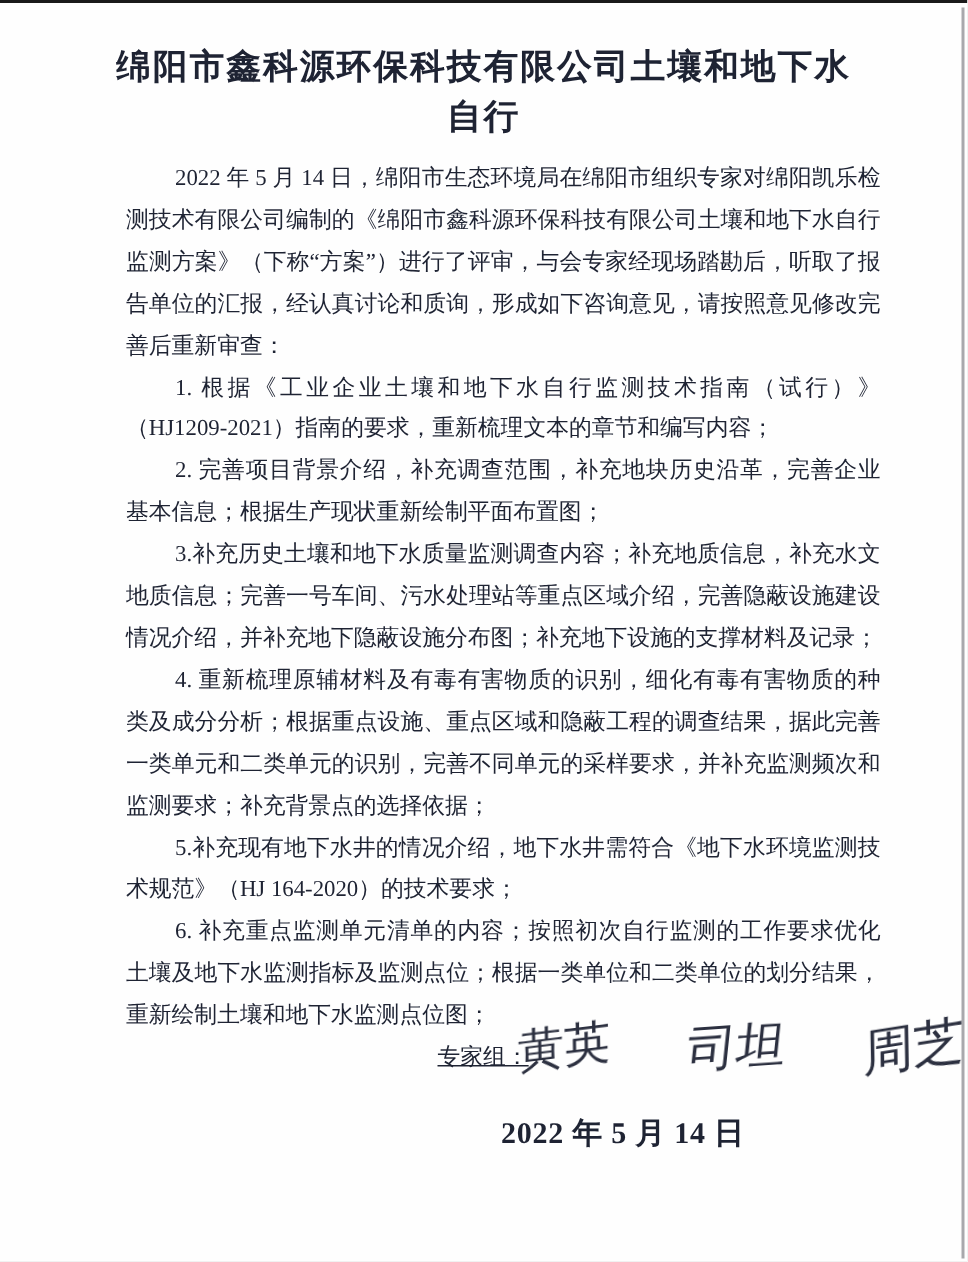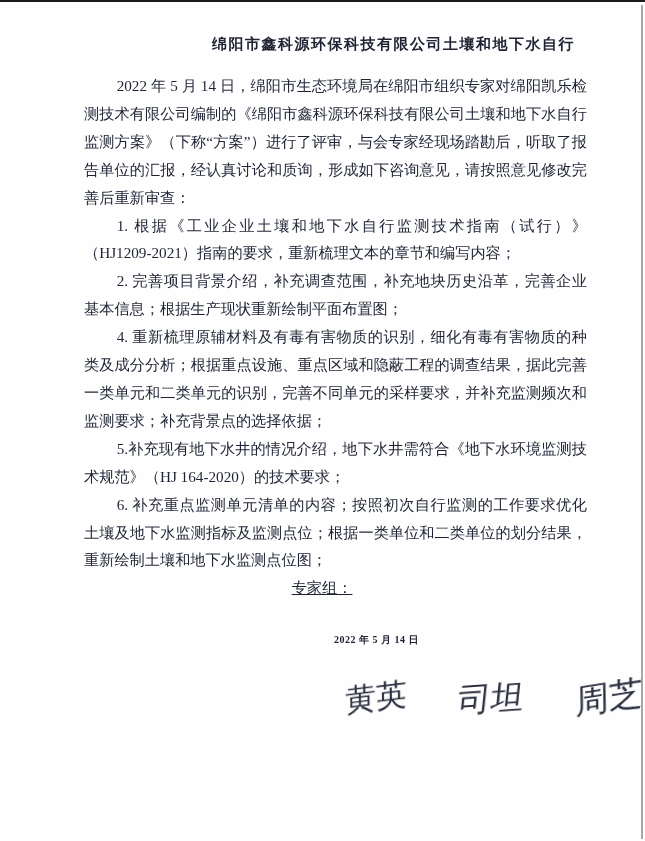--- a/index.html
+++ b/index.html
@@ -15,22 +15,22 @@
   .scan-top-edge{
     position:absolute;top:0;left:0;width:645px;height:2px;
     background:#1a1a1a;
   }
   .scan-right-edge{
     position:absolute;top:5px;right:2px;width:2px;height:834px;
     background:#a8a8ac;
   }
   .doc-title{
     margin:28px 70px 0 70px;
-    text-align:right;
-    font-size:15px;
+    text-align:center;
+    font-size:23px;
     font-weight:bold;
     line-height:33px;
     letter-spacing:1.5px;
   }
   .content{
     margin:11px 58px 0 84px;
     font-size:15.2px;
     line-height:27.9px;
     text-align:justify;
   }
@@ -60,39 +60,40 @@
     white-space:nowrap;
     filter:blur(0.2px);
   }
   .sig-1{transform:rotate(-7deg) skewX(-6deg);}
   .sig-2{transform:rotate(-4deg) skewX(-10deg);font-size:33px;}
   .sig-3{transform:rotate(-9deg) skewX(-8deg);font-size:34px;}
   .doc-date{
     margin-top:24px;
     padding-left:250px;
     font-weight:bold;
-    font-size:10px;
+    font-size:20px;
     letter-spacing:0.5px;
   }
 </style>
 </head>
 <body>
 
 <div class="page">
   <div class="scan-top-edge"></div>
   <div class="scan-right-edge"></div>
 
   <h1 class="doc-title">
     <span>绵阳市鑫科源环保科技有限公司土壤和地下水自行</span><br>
   </h1>
 
   <div class="content">
     <p>2022 年 5 月 14 日，绵阳市生态环境局在绵阳市组织专家对绵阳凯乐检测技术有限公司编制的《绵阳市鑫科源环保科技有限公司土壤和地下水自行监测方案》（下称“方案”）进行了评审，与会专家经现场踏勘后，听取了报告单位的汇报，经认真讨论和质询，形成如下咨询意见，请按照意见修改完善后重新审查：</p>
     <p>1. 根据《工业企业土壤和地下水自行监测技术指南（试行）》（HJ1209-2021）指南的要求，重新梳理文本的章节和编写内容；</p>
     <p>2. 完善项目背景介绍，补充调查范围，补充地块历史沿革，完善企业基本信息；根据生产现状重新绘制平面布置图；</p>
+    <p>3.补充历史土壤和地下水质量监测调查内容；补充地质信息，补充水文地质信息；完善一号车间、污水处理站等重点区域介绍，完善隐蔽设施建设情况介绍，并补充地下隐蔽设施分布图；补充地下设施的支撑材料及记录；</p>
     <p>4. 重新梳理原辅材料及有毒有害物质的识别，细化有毒有害物质的种类及成分分析；根据重点设施、重点区域和隐蔽工程的调查结果，据此完善一类单元和二类单元的识别，完善不同单元的采样要求，并补充监测频次和监测要求；补充背景点的选择依据；</p>
     <p>5.补充现有地下水井的情况介绍，地下水井需符合《地下水环境监测技术规范》（HJ 164-2020）的技术要求；</p>
     <p>6. 补充重点监测单元清单的内容；按照初次自行监测的工作要求优化土壤及地下水监测指标及监测点位；根据一类单位和二类单位的划分结果，重新绘制土壤和地下水监测点位图；</p>
 
     <p class="expert-row">
       <span>专家组：</span>
     </p>
 
     <div class="doc-date">2022 年 5 月 14 日</div>
   </div>

